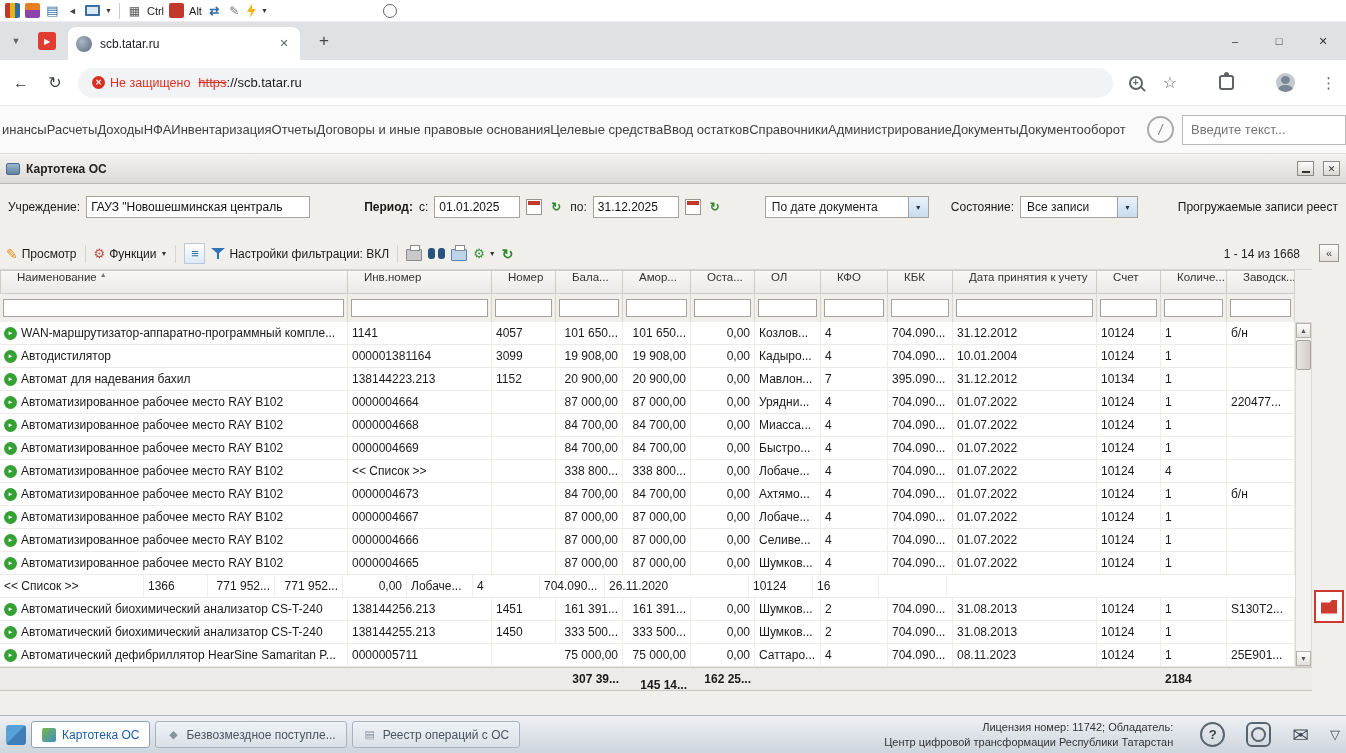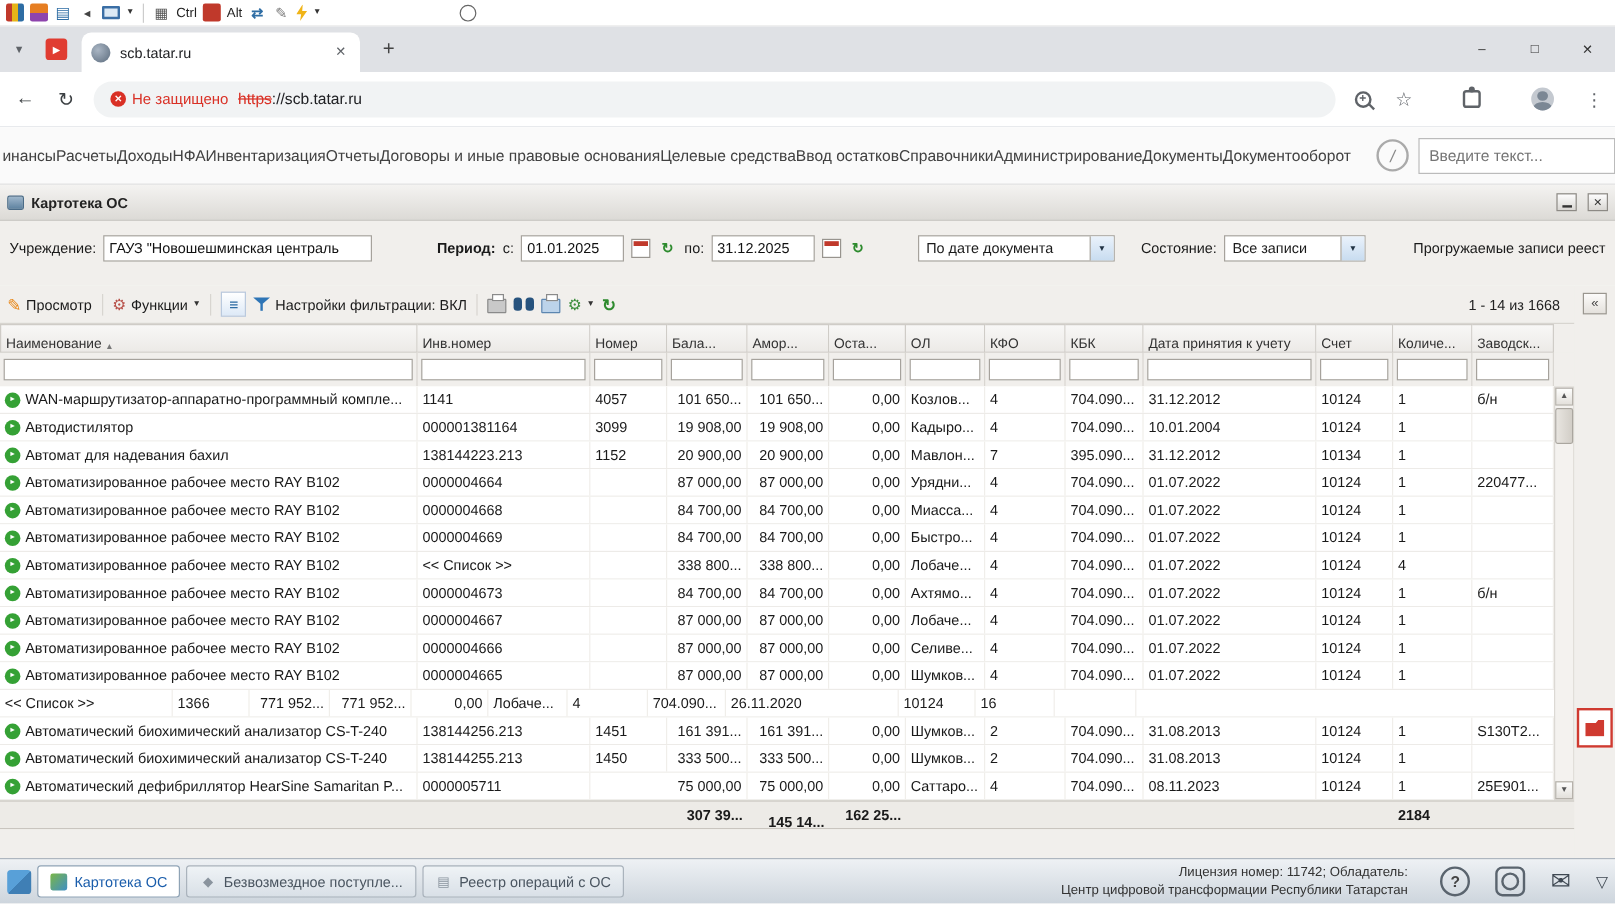--- a/index.html
+++ b/index.html
@@ -114,21 +114,21 @@
 .printer.blue{background:#bcd3ea;border-color:#5c86b0}
 .binoc{position:relative;width:17px;height:11px;flex:none}
 .binoc::before,.binoc::after{content:"";position:absolute;top:0;width:7px;height:11px;border-radius:3px;background:#27537e}
 .binoc::before{left:0}.binoc::after{right:0}
 .gear-green{color:#3f8f3f;font-size:13px}
 .refresh-green{color:#2e8b2e;font-size:14px;font-weight:bold}
 .pager{margin-left:auto;font-size:12px;color:#222;padding-right:6px}
 
 
 .thead{height:24px;flex:none;display:flex;background:#f1efec}
-.th{border:1px solid #cfccc7;border-left:none;display:flex;align-items:flex-end;padding:0 4px;font-size:11.5px;color:#333;gap:3px;overflow:hidden;white-space:nowrap;flex:none;background:linear-gradient(#f8f7f6,#eceae7)}
+.th{border:1px solid #cfccc7;border-left:none;display:flex;align-items:flex-start;padding:0 16px;font-size:11.5px;color:#333;gap:3px;overflow:hidden;white-space:nowrap;flex:none;background:linear-gradient(#f8f7f6,#eceae7)}
 .th:first-child{border-left:1px solid #cfccc7}
 .sort-arrow{font-size:7px;color:#777}
 .tfilter{height:28px;flex:none;display:flex;background:#f1efec}
 .tf-cell{border-right:1px solid #d9d6d1;display:flex;align-items:center;padding:0 3px;flex:none}
 .tf-inp{width:100%;height:18px;border:1px solid #a6a29c;background:#fff;font-size:11px;padding:0 3px;font-family:inherit}
 .tbody-wrap{flex:none;display:flex;height:345px}
 .tbody{width:1295px;flex:none;background:#fff;display:flex;flex-direction:column;overflow:hidden}
 .tr{height:23px;flex:none;display:flex;border-bottom:1px solid #edebe8;background:#fff}
 .td{flex:none;display:flex;align-items:center;padding:0 4px;font-size:12px;border-right:1px solid #f0eeea;overflow:hidden;white-space:nowrap}
 .td.num{justify-content:flex-end}

